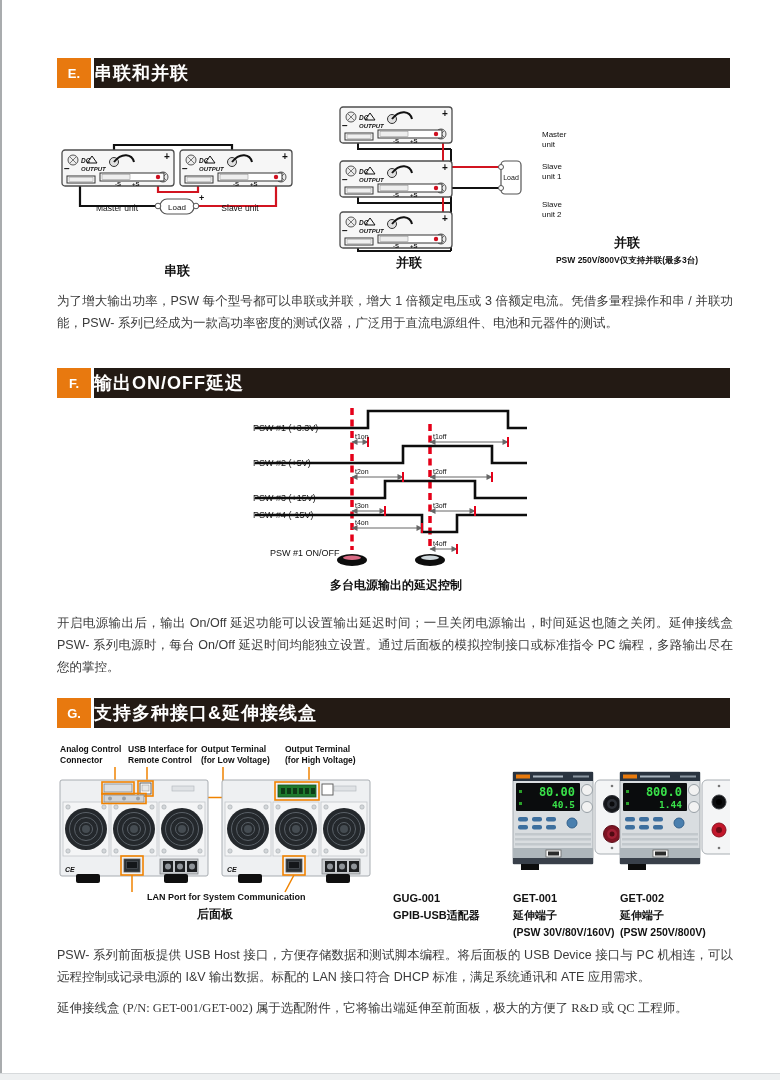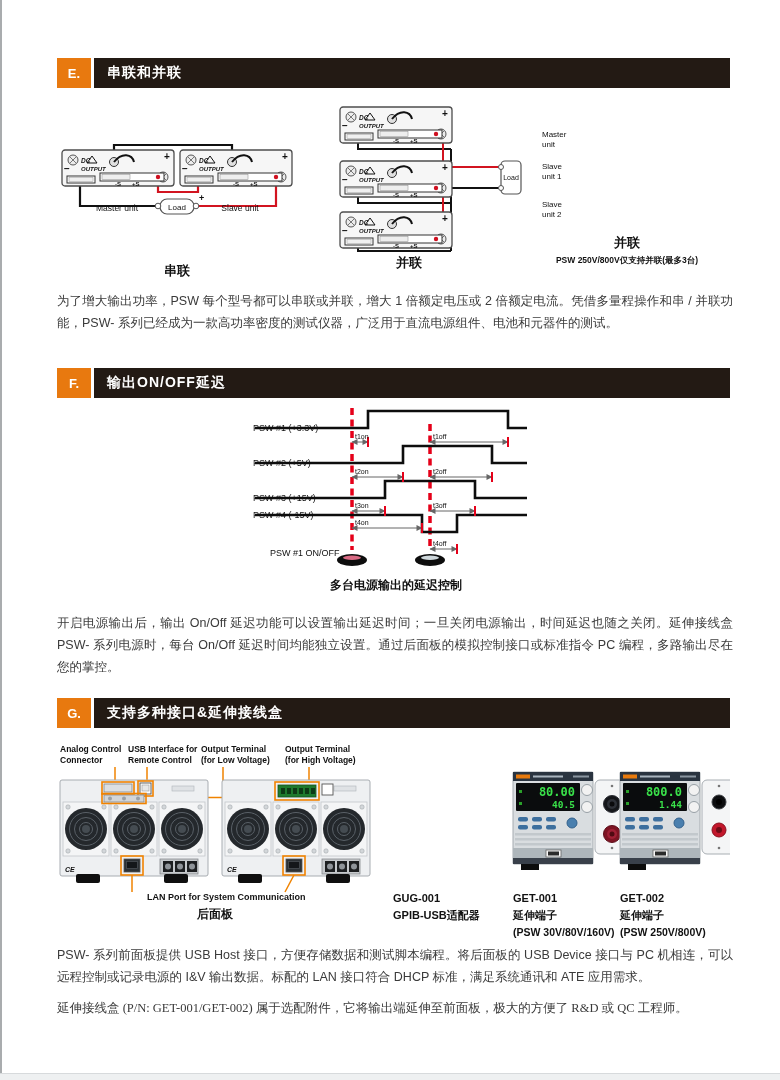--- a/index.html
+++ b/index.html
@@ -5,22 +5,22 @@
   html,body{margin:0;padding:0;}
   body{
     width:780px;height:1080px;position:relative;background:#ffffff;
     font-family:"Liberation Sans","DejaVu Sans",sans-serif;overflow:hidden;
   }
   .edge-left{position:absolute;left:0;top:0;width:2px;height:1073px;background:#a9acae;}
   .edge-bottom{position:absolute;left:0;top:1073px;width:780px;height:7px;background:#eef0f1;border-top:1px solid #d7dadc;}
   .sec-bar{position:absolute;left:57px;width:673px;height:30px;display:flex;gap:3px;}
   .sec-letter{width:34px;background:#e8790f;color:#fff;font-weight:bold;font-size:13px;
     display:flex;align-items:center;justify-content:center;}
-  .sec-title{flex:1;background:#231a14;color:#fff;font-weight:bold;font-size:14px;
-    display:flex;align-items:center;padding-left:13px;letter-spacing:1px;}
+  .sec-title{flex:1;background:#231a14;color:#fff;font-weight:bold;font-size:18px;
+    display:flex;align-items:center;letter-spacing:1px;}
   .para{position:absolute;left:57px;width:676px;font-size:12.5px;line-height:22px;
     text-align:justify;color:#3a3a3a;}
   .fig{position:absolute;}
   svg text{font-family:"Liberation Sans","DejaVu Sans",sans-serif;fill:#111;}
   svg .b{font-weight:bold;}
   svg .led{font-family:"DejaVu Sans Mono",monospace;font-weight:bold;fill:#3ae04a;}
 </style>
 </head>
 <body>
 
@@ -95,21 +95,21 @@
     <text x="485" y="74" font-size="8">Slave</text>
     <text x="485" y="84" font-size="8">unit 1</text>
     <text x="485" y="112" font-size="8">Slave</text>
     <text x="485" y="122" font-size="8">unit 2</text>
     <text x="352" y="172" font-size="13" class="b" text-anchor="middle">并联</text>
     <text x="570" y="152" font-size="13" class="b" text-anchor="middle">并联</text>
     <text x="570" y="168" font-size="8.5" class="b" text-anchor="middle">PSW 250V/800V仅支持并联(最多3台)</text>
   </g>
 </svg>
 
-<div class="para" style="top:290px;">为了增大输出功率，PSW 每个型号都可以串联或并联，增大 1 倍额定电压或 2 倍额定电流。凭借多量程操作和串 / 并联功能，PSW- 系列已经成为一款高功率密度的测试仪器，广泛用于直流电源组件、电池和元器件的测试。</div>
+<div class="para" style="top:290px;">为了增大输出功率，PSW 每个型号都可以串联或并联，增大 1 倍额定电压或 3 倍额定电流。凭借多量程操作和串 / 并联功能，PSW- 系列已经成为一款高功率密度的测试仪器，广泛用于直流电源组件、电池和元器件的测试。</div>
 
 <div class="sec-bar" style="top:368px;">
   <div class="sec-letter">F.</div>
   <div class="sec-title">输出ON/OFF延迟</div>
 </div>
 
 <svg class="fig" style="left:240px;top:398px;" width="330" height="200" viewBox="0 0 330 200">
   <defs>
     <marker id="mL" markerWidth="7" markerHeight="7" refX="1" refY="3" orient="auto">
       <path d="M6.5,0 L0.5,3 L6.5,6 Z" fill="#666"></path>

